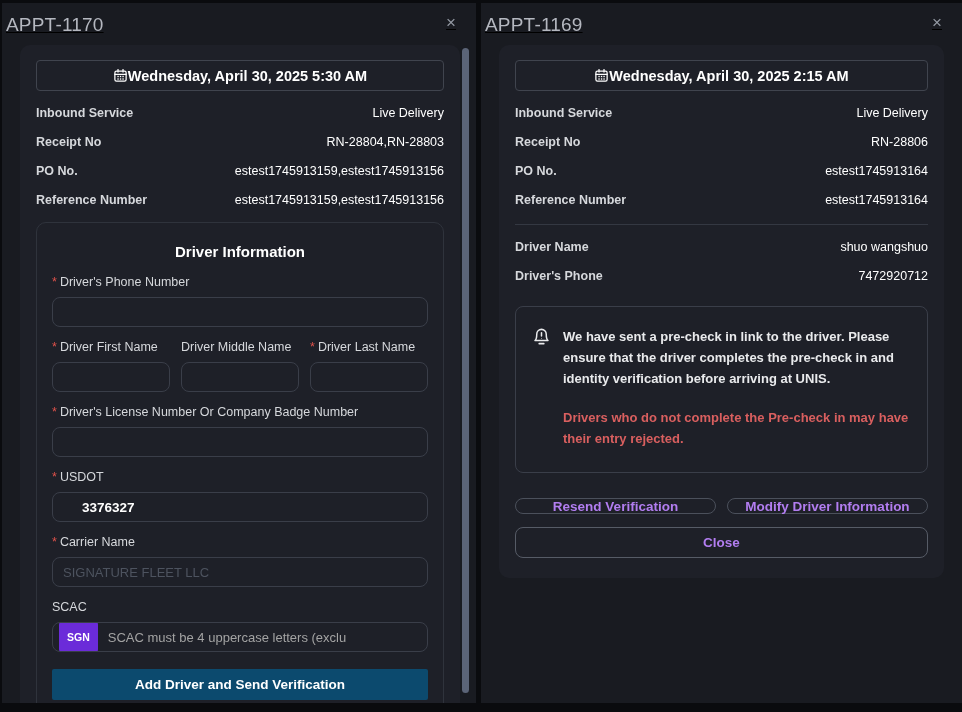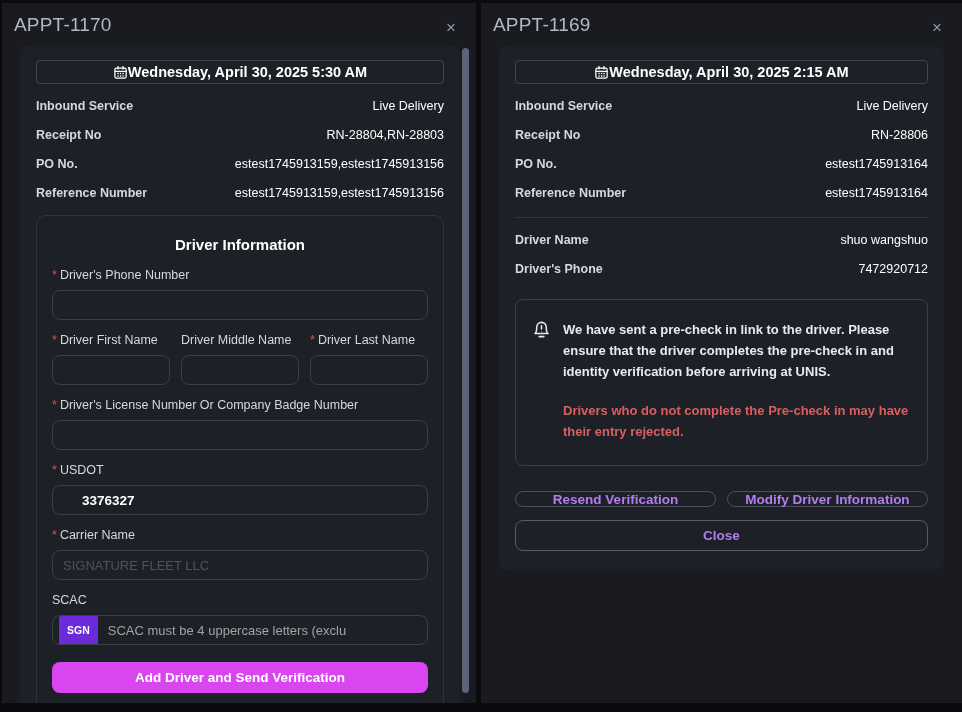--- a/index.html
+++ b/index.html
@@ -8,35 +8,35 @@
     background: #0a0b0e;
     font-family: "Liberation Sans", sans-serif;
     -webkit-font-smoothing: antialiased;
   }
   .stage { display: flex; gap: 5px; padding: 3px 0 0 2px; }
   .panel { background: #191b21; height: 700px; overflow: hidden; position: relative; }
   .panel-left { width: 474px; }
   .panel-right { width: 481px; }
 
   .modal-header {
-    display: flex; justify-content: space-between; align-items: flex-end;
-    padding: 11px 20px 9px 12px; height: 42px;
+    display: flex; justify-content: space-between; align-items: flex-start;
+    padding: 11px 20px 9px 4px; height: 42px; text-decoration: underline;
   }
   .modal-title { font-size: 19px; color: #b5b8c0; letter-spacing: .2px; }
   .close-x { color: #9298a2; font-size: 17px; line-height: 1; cursor: pointer; }
 
   .scrollbody { position: relative; height: 658px; padding: 0 16px 0 18px; }
   .card { background: #1e2028; border-radius: 10px; padding: 15px 16px 16px; }
   .scroll-thumb {
     position: absolute; right: 7px; top: 3px; width: 7px; height: 645px;
     background: #5b6477; border-radius: 4px;
   }
 
   .datebox {
-    border: 1px solid #40444e; border-radius: 4px; height: 24px;
+    border: 1px solid #40444e; border-radius: 4px; height: 31px;
     display: flex; align-items: center; justify-content: center; gap: 0;
     color: #ffffff; font-weight: 700; font-size: 14.5px;
   }
   .cal-icon, .bell-icon { display: inline-flex; }
 
   .inforow { display: flex; justify-content: space-between; align-items: baseline; margin-top: 15px; font-size: 12.5px; }
   .inforow .lab { color: #d6d8dc; font-weight: 700; }
   .inforow .val { color: #ffffff; font-weight: 400; text-align: left; }
 
   .formbox { border: 1px solid #2f333c; border-radius: 10px; padding: 14px 15px 16px; margin-top: 15px; }
@@ -57,21 +57,21 @@
   .scacbox {
     display: flex; align-items: center; gap: 10px;
     border: 1px solid #3a3e49; border-radius: 8px; height: 30px;
     padding: 0 6px; overflow: hidden; white-space: nowrap;
   }
   .scac-tag { background: #6b2bd9; color: #fff; font-size: 10.5px; font-weight: 700; padding: 12px 8px; border-radius: 6px; flex: 0 0 auto; }
   .scac-ph { color: #a3a3a3; font-size: 13px; overflow: hidden; }
 
   .primary-btn {
     width: 100%; height: 31px; margin-top: 17px;
-    background: #d946ef; border: none; border-radius: 8px;
+    background: #0c4a6e; border: none; border-radius: 2px;
     color: #ffffff; font-weight: 700; font-size: 13.5px; font-family: inherit; cursor: pointer;
   }
 
   .divider { border-top: 1px solid #343842; margin: 17px 0 1px; }
 
   .noticebox {
     border: 1px solid #3a3e49; border-radius: 8px;
     padding: 20px 16px 22px; margin-top: 23px;
     display: flex; gap: 12px; align-items: flex-start;
   }

